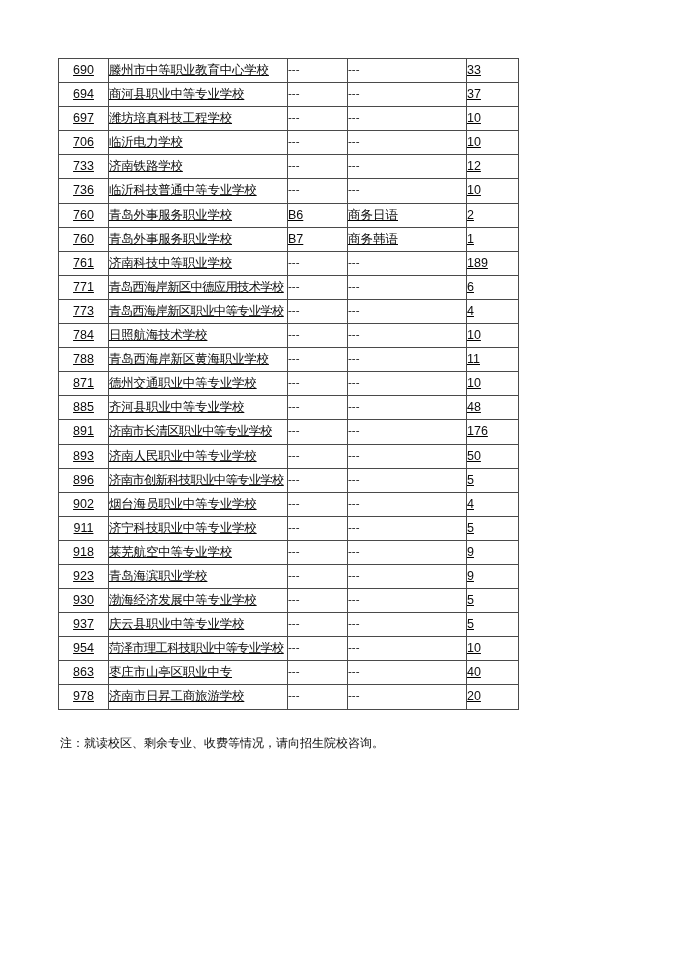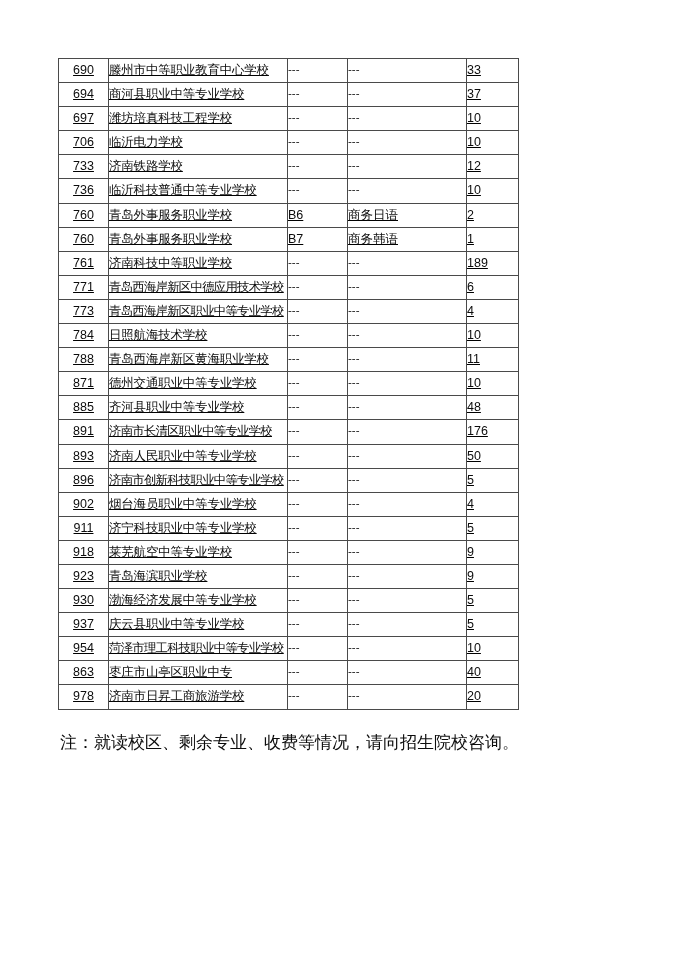--- a/index.html
+++ b/index.html
@@ -108,21 +108,21 @@
   td.cell-name.overflow {
     letter-spacing: -0.75px;
     font-size: 12.4px;
   }
 
   #footer-note {
     position: absolute;
     left: 60px;
     top: 733px;
     font-family: Liberation Sans, sans-serif;
-    font-size: 17px;
+    font-size: 12px;
     line-height: 20px;
     color: #0c0c0c;
     white-space: nowrap;
   }
 </style>
 </head>
 <body>
 
 <div id="page">
 

